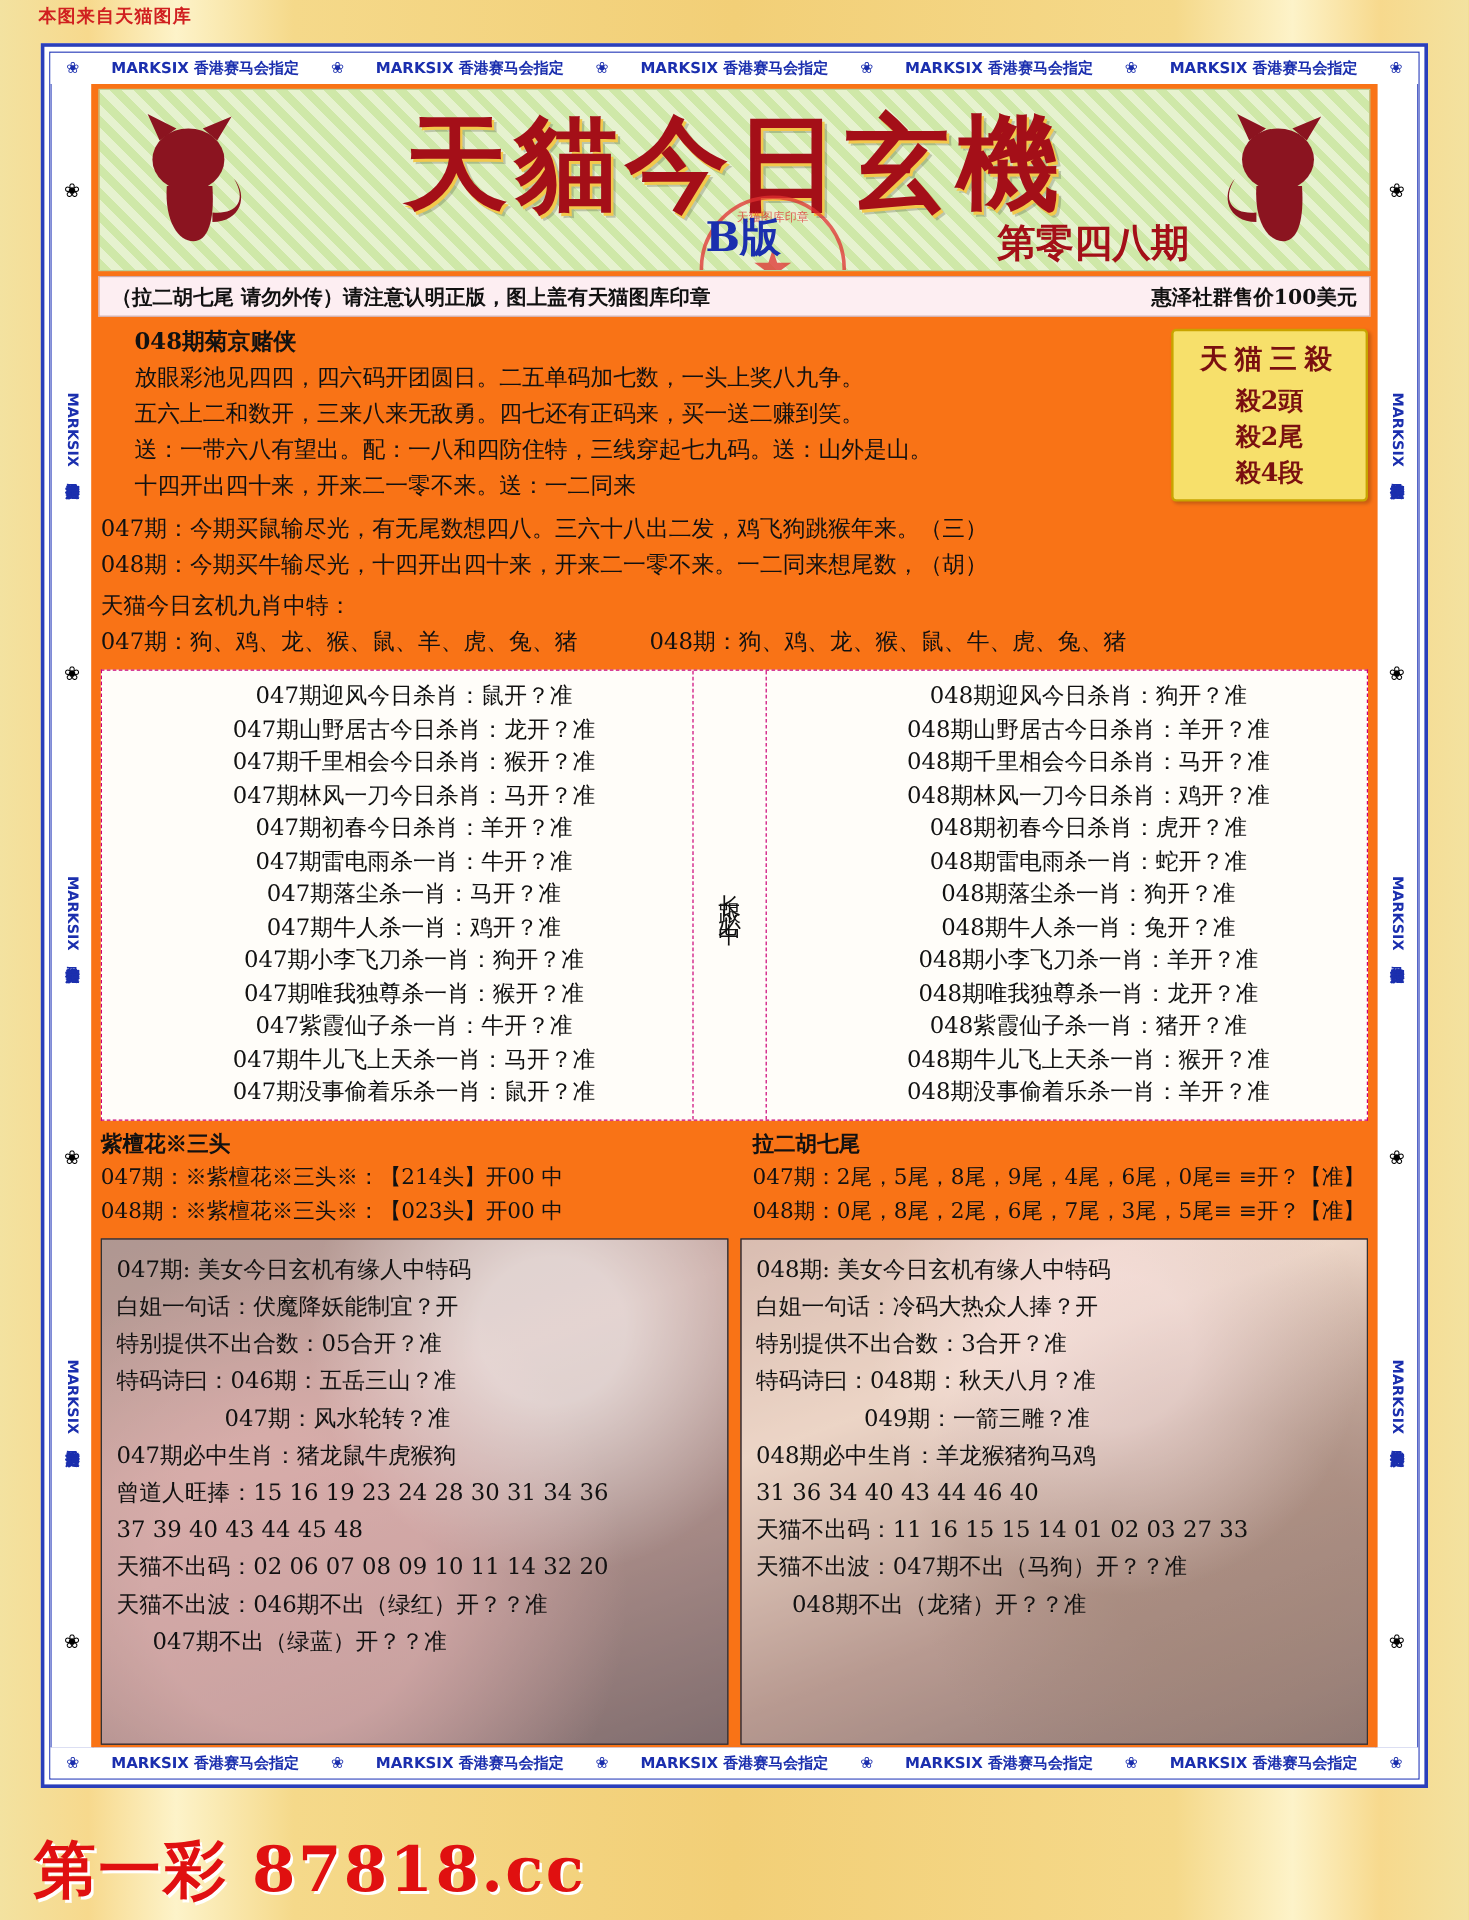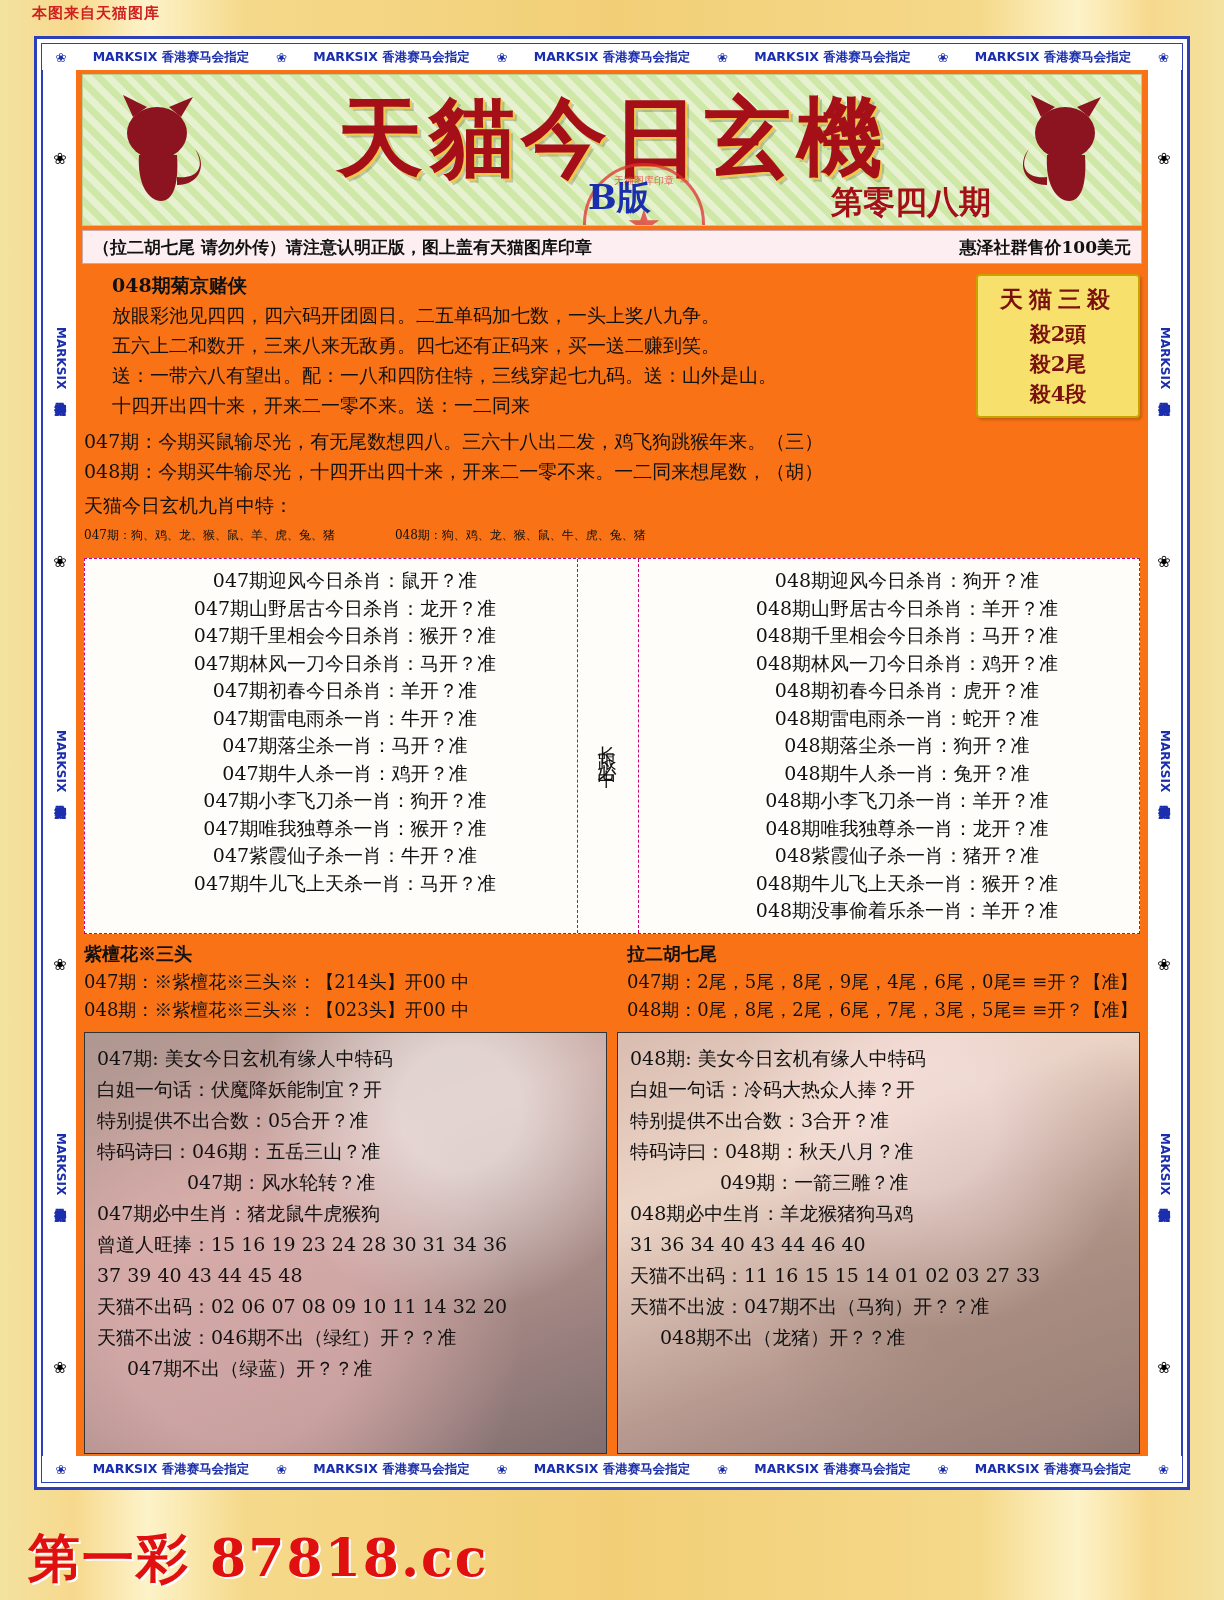--- a/index.html
+++ b/index.html
@@ -120,21 +120,21 @@
     background:#f7e06b;border:2px solid #c9a400;border-radius:4px;
     box-shadow:2px 2px 3px rgba(0,0,0,.2);
     display:flex;flex-direction:column;align-items:center;justify-content:center;
     font-family:"DejaVu Serif","Liberation Serif",serif;
     font-weight:bold;color:#7a1010;
   }
   .sanysha .t{font-size:23px;letter-spacing:6px;margin-bottom:4px;}
   .sanysha .r{font-size:21px;line-height:30px;}
   .rows{font-family:"DejaVu Serif","Liberation Serif",serif;font-size:19px;line-height:30px;color:#111;margin-top:6px;}
   .nine{font-family:"DejaVu Serif","Liberation Serif",serif;font-size:19px;line-height:30px;color:#111;margin-top:4px;}
-  .nine-cols{display:flex;gap:60px;font-size:12px;}
+  .nine-cols{display:flex;gap:60px;font-size:19px;}
   
   .tbl{
     margin-top:8px;border:1px dashed #c07;display:flex;position:relative;
     background:#fffdf9;
   }
   .tbl .col{flex:1;padding:8px 0 8px 28px;box-sizing:border-box;}
   .tbl .col.right{padding-left:36px;}
   .tbl .mid{
     width:60px;display:flex;align-items:center;justify-content:center;
     border-left:1px dashed #c07;border-right:1px dashed #c07;
@@ -321,20 +321,21 @@
               <div class="line">047期千里相会今日杀肖：猴开？准</div>
               <div class="line">047期林风一刀今日杀肖：马开？准</div>
               <div class="line">047期初春今日杀肖：羊开？准</div>
               <div class="line">047期雷电雨杀一肖：牛开？准</div>
               <div class="line">047期落尘杀一肖：马开？准</div>
               <div class="line">047期牛人杀一肖：鸡开？准</div>
               <div class="line">047期小李飞刀杀一肖：狗开？准</div>
               <div class="line">047期唯我独尊杀一肖：猴开？准</div>
               <div class="line">047紫霞仙子杀一肖：牛开？准</div>
               <div class="line">047期牛儿飞上天杀一肖：马开？准</div>
+              <div class="line">047期没事偷着乐杀一肖：鼠开？准</div>
             </div>
             <div class="mid">
               <div class="v">长跟必中</div>
             </div>
             <div class="col right">
               <div class="line">048期迎风今日杀肖：狗开？准</div>
               <div class="line">048期山野居古今日杀肖：羊开？准</div>
               <div class="line">048期千里相会今日杀肖：马开？准</div>
               <div class="line">048期林风一刀今日杀肖：鸡开？准</div>
               <div class="line">048期初春今日杀肖：虎开？准</div>

